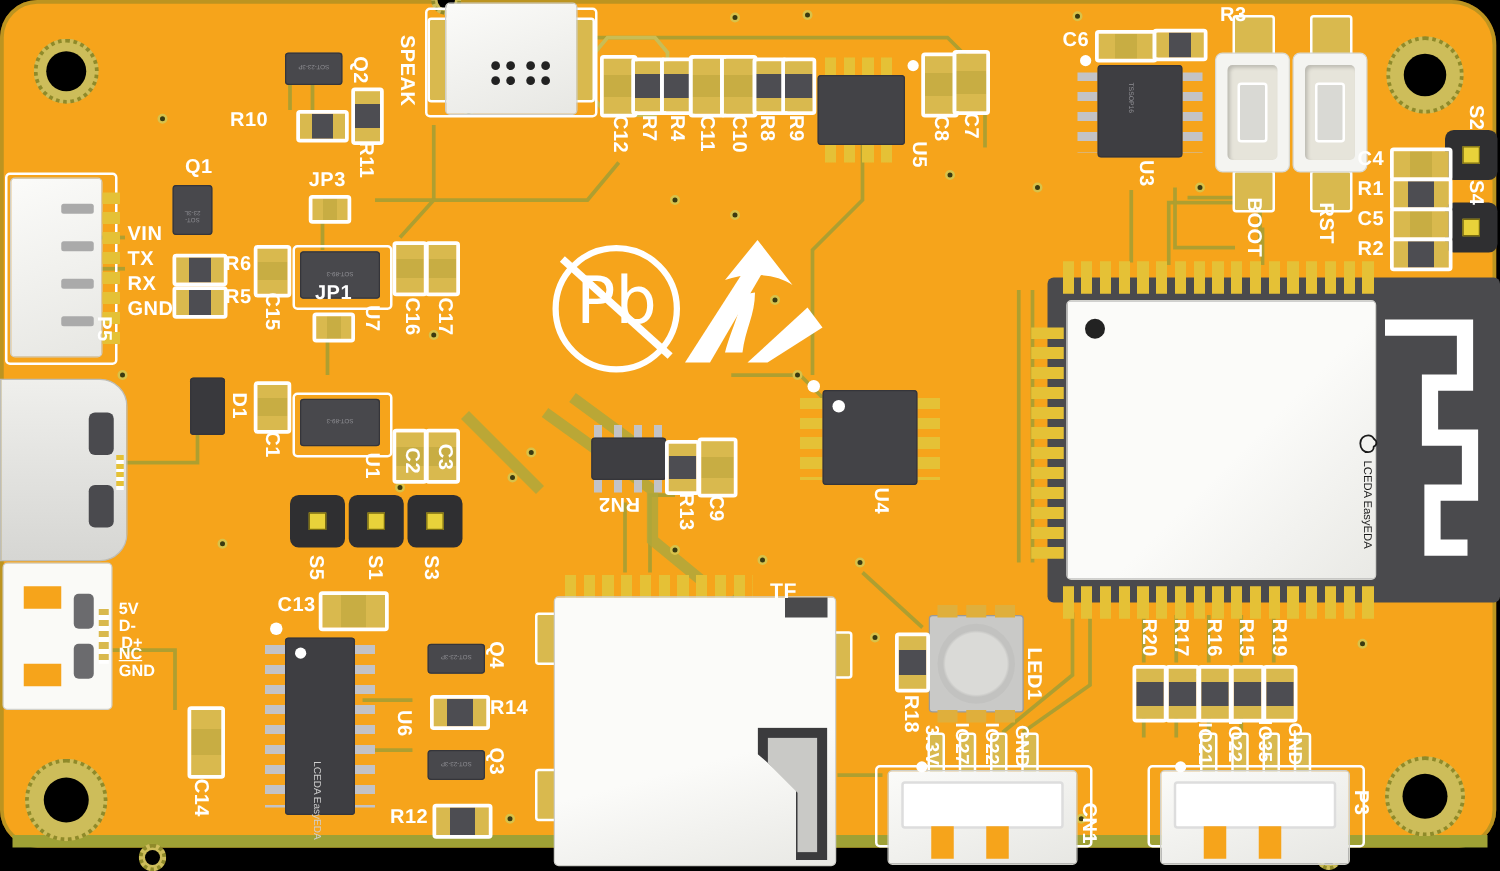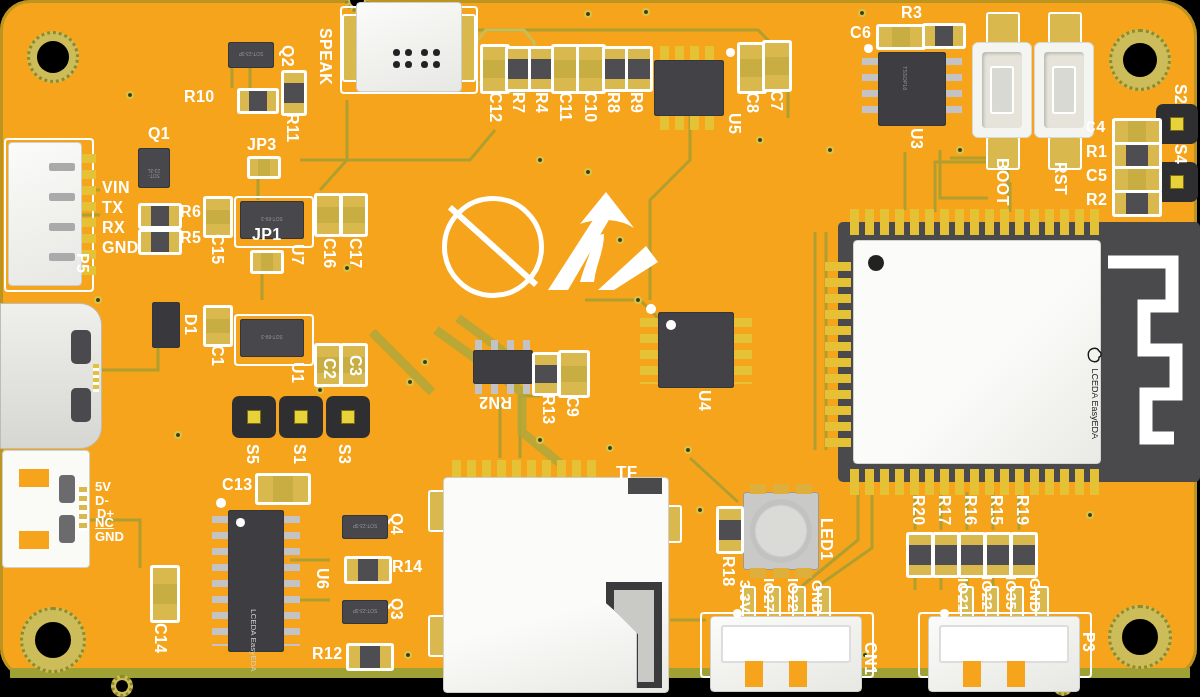--- a/index.html
+++ b/index.html
@@ -356,21 +356,21 @@
   <span class="sk v" style="left:742px;top:113px;">U5</span>
   <div class="dot" style="left:726px;top:48px;width:9px;height:9px;background:#fff;"></div>
   <div class="cmp pass cap-v" style="left:737px;top:42px;width:24px;height:46px;"></div>
   <span class="sk v" style="left:760px;top:92px;">C8</span>
   <div class="cmp pass cap-v" style="left:762px;top:40px;width:24px;height:46px;"></div>
   <span class="sk v" style="left:784px;top:90px;">C7</span>
 
   <div class="cmp pass cap-h" style="left:876px;top:24px;width:44px;height:20px;"></div>
   <span class="sk" style="left:850px;top:25px;">C6</span>
   <div class="cmp pass res-h" style="left:922px;top:23px;width:38px;height:20px;"></div>
-  <span class="sk" style="left:901px;top:5px;">R3</span>
+  <span class="sk" style="left:976px;top:5px;">R3</span>
   <div class="dot" style="left:864px;top:44px;width:9px;height:9px;background:#fff;"></div>
   <div class="cmp pins-v" style="left:862px;top:58px;width:16px;height:64px;"></div>
   <div class="cmp pins-v" style="left:946px;top:58px;width:16px;height:64px;"></div>
   <div class="cmp chip" style="left:878px;top:52px;width:68px;height:74px;background:#3E3E42;">
     <span style="position:absolute;left:30px;top:14px;color:#8f8f94;font-size:9px;transform:rotate(90deg) scale(.6);transform-origin:0 0;">TSSOP16</span>
     </div>
   <span class="sk v" style="left:924px;top:128px;">U3</span>
 
   <div class="tab" style="left:986px;top:12px;width:30px;height:30px;"></div>
   <div class="tab" style="left:986px;top:136px;width:30px;height:30px;"></div>
@@ -381,37 +381,38 @@
   <span class="sk v" style="left:1010px;top:158px;">BOOT</span>
   <div class="tab" style="left:1048px;top:12px;width:30px;height:30px;"></div>
   <div class="tab" style="left:1048px;top:136px;width:30px;height:30px;"></div>
   <div class="cmp btn" style="left:1034px;top:42px;width:58px;height:94px;">
       <div class="in1"></div>
       <div class="in2"></div>
     </div>
   <span class="sk v" style="left:1068px;top:162px;">RST</span>
 
   <div class="cmp pass cap-h" style="left:1112px;top:118px;width:44px;height:21px;"></div>
-  <span class="sk" style="left:1086px;top:120px;font-family:Liberation Mono, monospace;">C4</span>
+  <span class="sk" style="left:1086px;top:120px;">C4</span>
   <div class="cmp pass res-h" style="left:1112px;top:142px;width:44px;height:21px;"></div>
   <span class="sk" style="left:1086px;top:144px;">R1</span>
   <div class="cmp pass cap-h" style="left:1112px;top:166px;width:44px;height:21px;"></div>
   <span class="sk" style="left:1086px;top:168px;">C5</span>
   <div class="cmp pass res-h" style="left:1112px;top:190px;width:44px;height:21px;"></div>
   <span class="sk" style="left:1086px;top:192px;">R2</span>
   <div class="blk" style="left:1156px;top:104px;width:42px;height:40px;">
       <div class="yel"></div>
     </div>
   <span class="sk v" style="left:1188px;top:84px;">S2</span>
   <div class="blk" style="left:1156px;top:162px;width:42px;height:40px;">
       <div class="yel"></div>
     </div>
   <span class="sk v" style="left:1188px;top:144px;">S4</span>
 
   <div class="cmp" style="left:442px;top:196px;width:92px;height:92px;border:5px solid #fff;border-radius:50%;z-index:5;">
+    <span style="position:absolute;left:14px;top:10px;font-size:52px;font-weight:400;color:#fff;font-family:'DejaVu Sans',sans-serif;">Pb</span>
     <div style="position:absolute;left:-12px;top:42px;width:116px;height:6px;background:#fff;transform:rotate(42deg);"></div>
   </div>
   <svg class="lay" style="left:540px;top:190px;z-index:5;" width="125" height="105" viewBox="0 0 125 105">
     <path d="M40,34 L66,2 L94,38 C80,28 56,28 40,34 Z" fill="#fff"></path>
     <path d="M8,100 L62,16 L70,28 L28,100 Z" fill="#fff"></path>
     <path d="M40,92 C46,70 54,58 52,46 L64,44 C64,62 56,74 54,92 Z" fill="#fff"></path>
     <path d="M58,100 L106,56 L118,72 L74,100 Z" fill="#fff"></path>
     <path d="M8,100 L118,100 L112,88 L20,88 Z" fill="#fff" opacity="0"></path>
   </svg>
 

